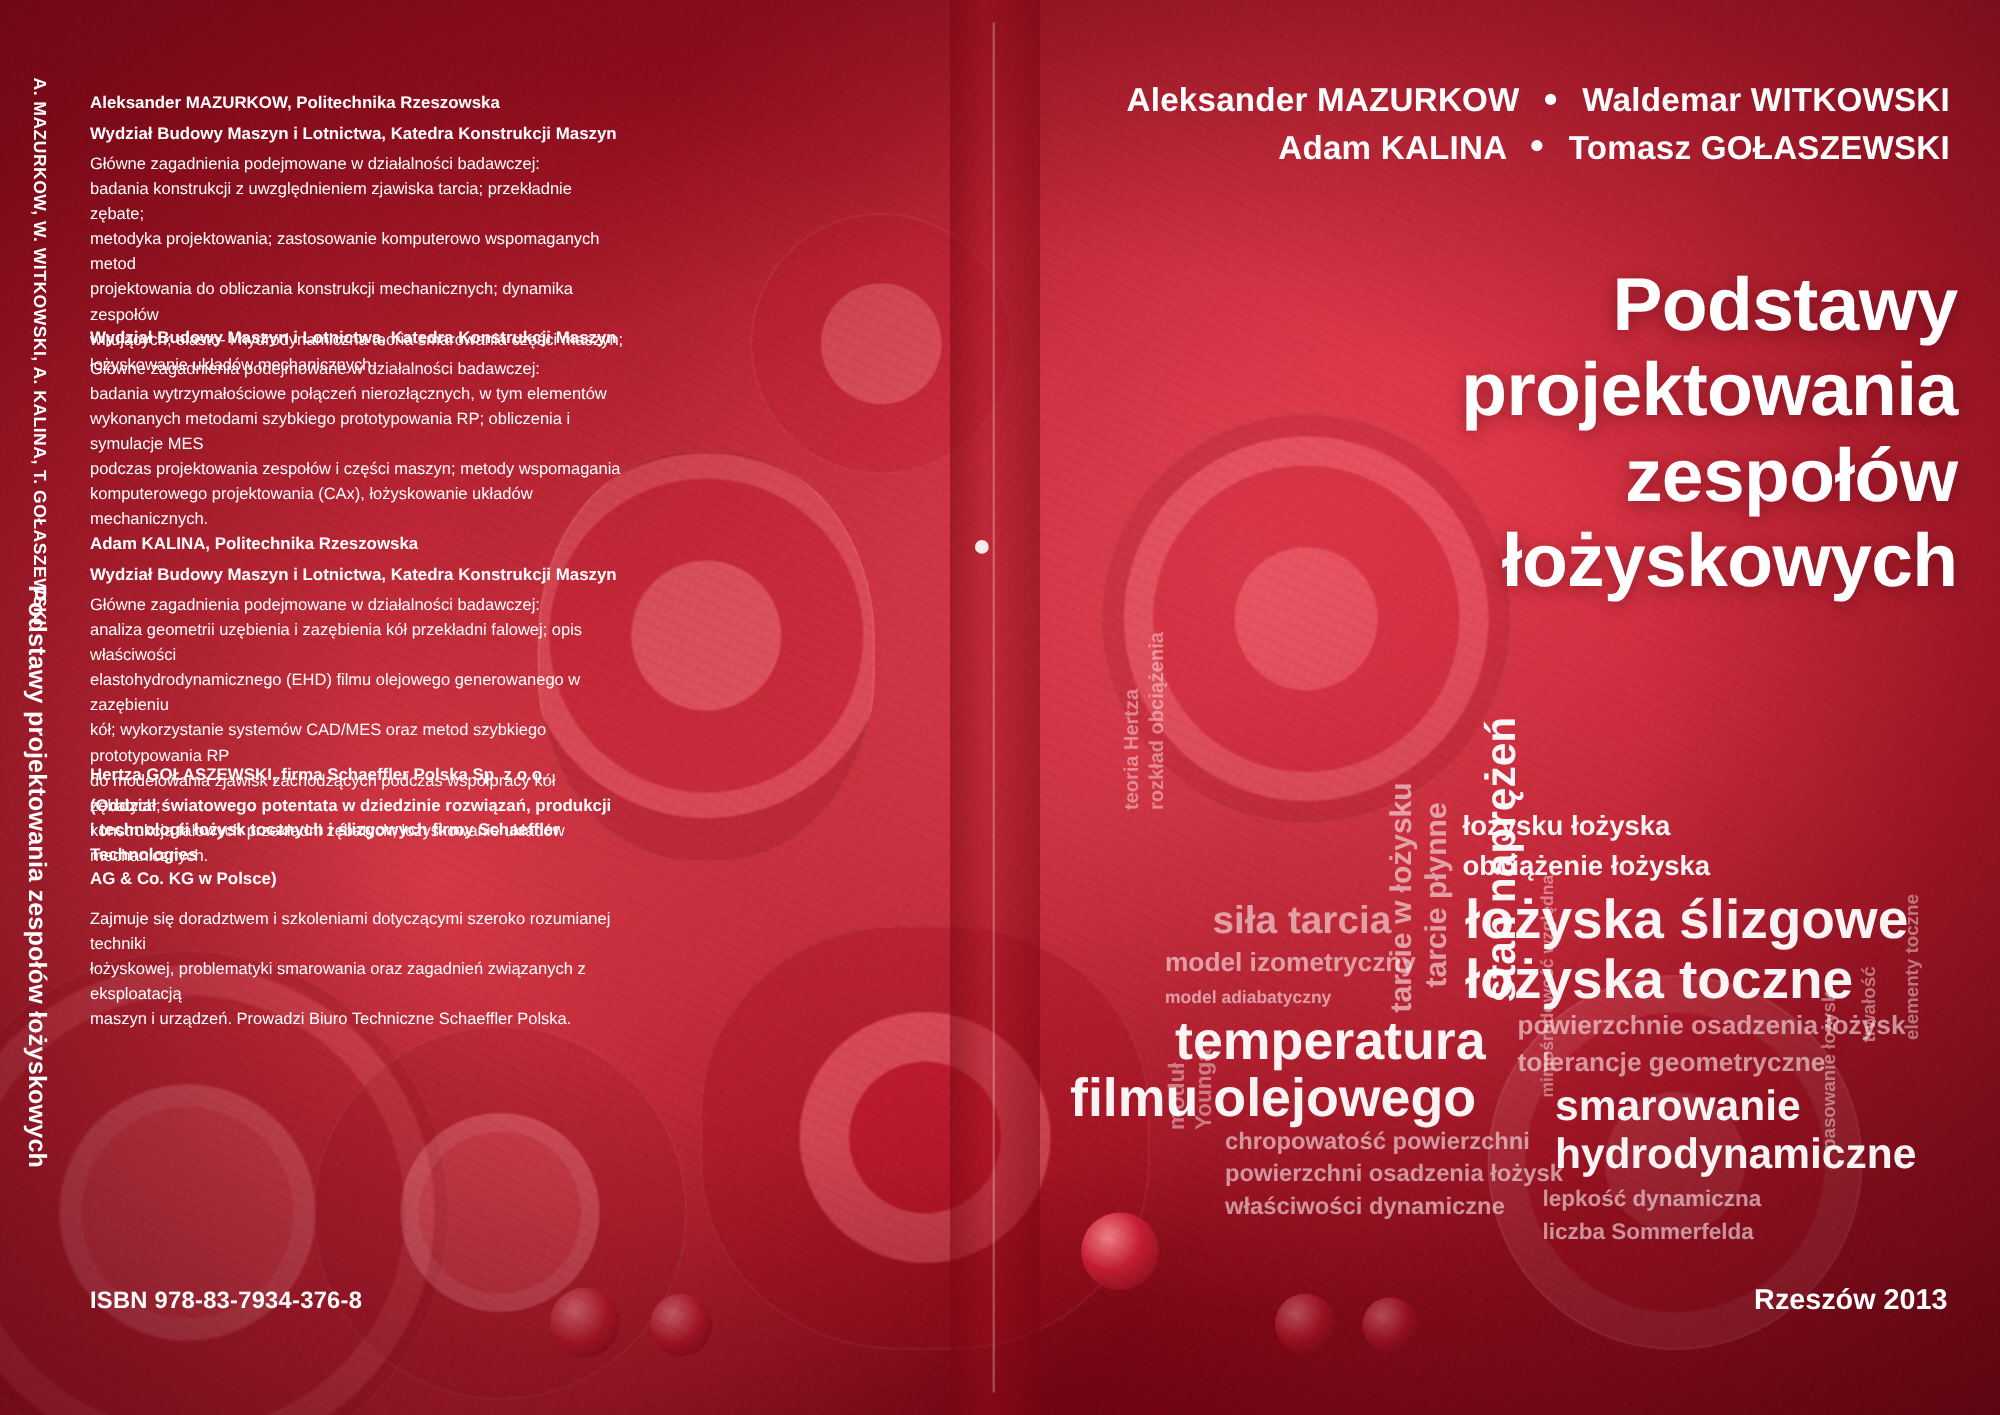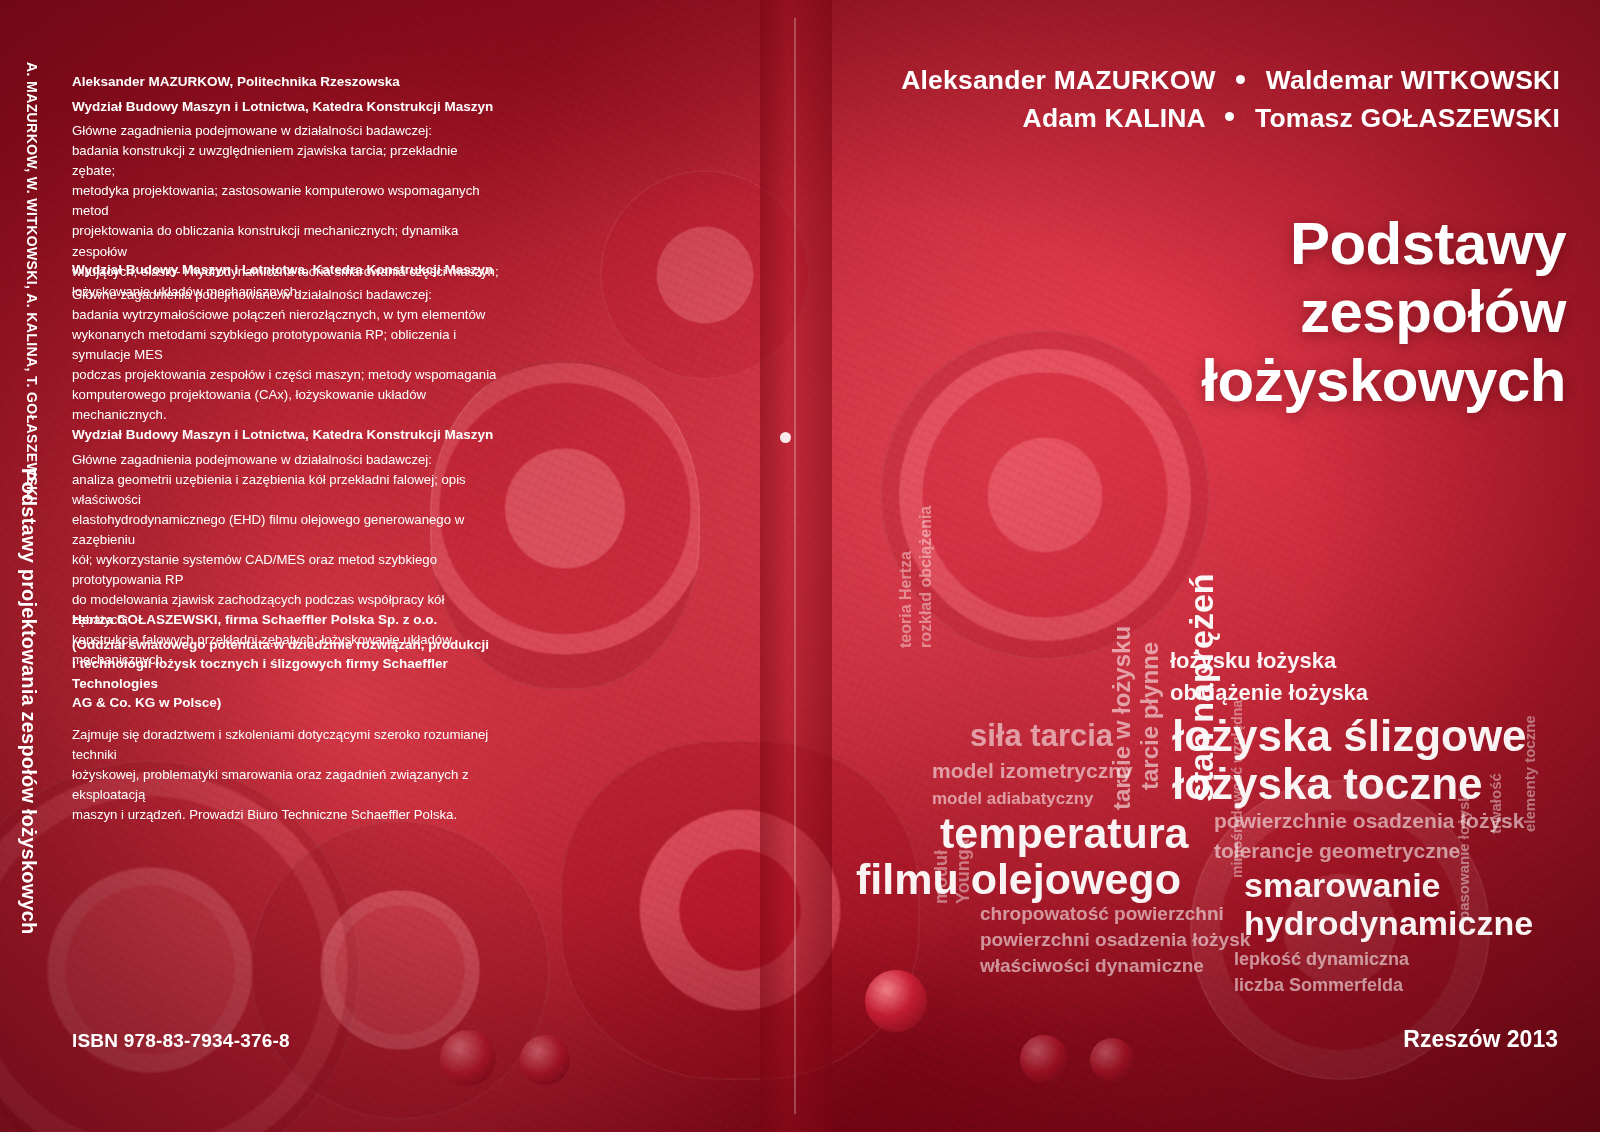--- a/index.html
+++ b/index.html
@@ -160,20 +160,21 @@
     <div class="bio-block" style="top:260px;">
       <p class="bio-head">Wydział Budowy Maszyn i Lotnictwa, Katedra Konstrukcji Maszyn</p>
       <p class="bio-body" style="white-space:pre-line;">Główne zagadnienia podejmowane w działalności badawczej:
 badania wytrzymałościowe połączeń nierozłącznych, w tym elementów
 wykonanych metodami szybkiego prototypowania RP; obliczenia i symulacje MES
 podczas projektowania zespołów i części maszyn; metody wspomagania
 komputerowego projektowania (CAx), łożyskowanie układów mechanicznych.</p>
     </div>
 
     <div class="bio-block" style="top:425px;">
+      <p class="bio-head">Adam KALINA, Politechnika Rzeszowska</p>
       <p class="bio-head">Wydział Budowy Maszyn i Lotnictwa, Katedra Konstrukcji Maszyn</p>
       <p class="bio-body" style="white-space:pre-line;">Główne zagadnienia podejmowane w działalności badawczej:
 analiza geometrii uzębienia i zazębienia kół przekładni falowej; opis właściwości
 elastohydrodynamicznego (EHD) filmu olejowego generowanego w zazębieniu
 kół; wykorzystanie systemów CAD/MES oraz metod szybkiego prototypowania RP
 do modelowania zjawisk zachodzących podczas współpracy kół zębatych;
 konstrukcja falowych przekładni zębatych; łożyskowanie układów mechanicznych.</p>
     </div>
 
     <div class="bio-block" style="top:610px;">
@@ -206,36 +207,37 @@
       </div>
       <div class="line">
         <span>Adam KALINA</span>
         <span class="dot"></span>
         <span>Tomasz GOŁASZEWSKI</span>
       </div>
     </div>
 
     <div class="book-title">
       <div class="tline">Podstawy</div>
+      <div class="tline">projektowania</div>
       <div class="tline">zespołów</div>
       <div class="tline">łożyskowych</div>
     </div>
 
     <div class="place-year">Rzeszów 2013</div>
   </div>
 
   <div class="cloud">
     <span class="kw bright" style="left:338px;top:30px;font-size:22px;">łożysku łożyska</span>
     <span class="kw bright" style="left:338px;top:62px;font-size:22px;">obciążenie łożyska</span>
     <span class="kw bright" style="left:340px;top:94px;font-size:44px;">łożyska ślizgowe</span>
     <span class="kw bright" style="left:340px;top:142px;font-size:44px;">łożyska toczne</span>
 
     <span class="kw dim" style="left:138px;top:100px;font-size:31px;">siła tarcia</span>
     <span class="kw dim" style="left:100px;top:140px;font-size:21px;">model izometryczny</span>
-    <span class="kw dim" style="left:100px;top:170px;font-size:17px;">model adiabatyczny</span>
+    <span class="kw dim" style="left:100px;top:170px;font-size:14px;">model adiabatyczny</span>
 
     <span class="kw dim v" style="left:278px;top:190px;font-size:24px;">tarcie w łożysku</span>
     <span class="kw dim v" style="left:306px;top:170px;font-size:24px;">tarcie płynne</span>
 
     <span class="kw bright" style="left:108px;top:192px;font-size:43px;">temperatura</span>
     <span class="kw bright" style="left:24px;top:238px;font-size:43px;">filmu olejowego</span>
 
     <span class="kw dim2 v" style="left:66px;top:28px;font-size:16px;">teoria Hertza</span>
     <span class="kw dim2 v" style="left:86px;top:28px;font-size:16px;">rozkład obciążenia</span>
 

